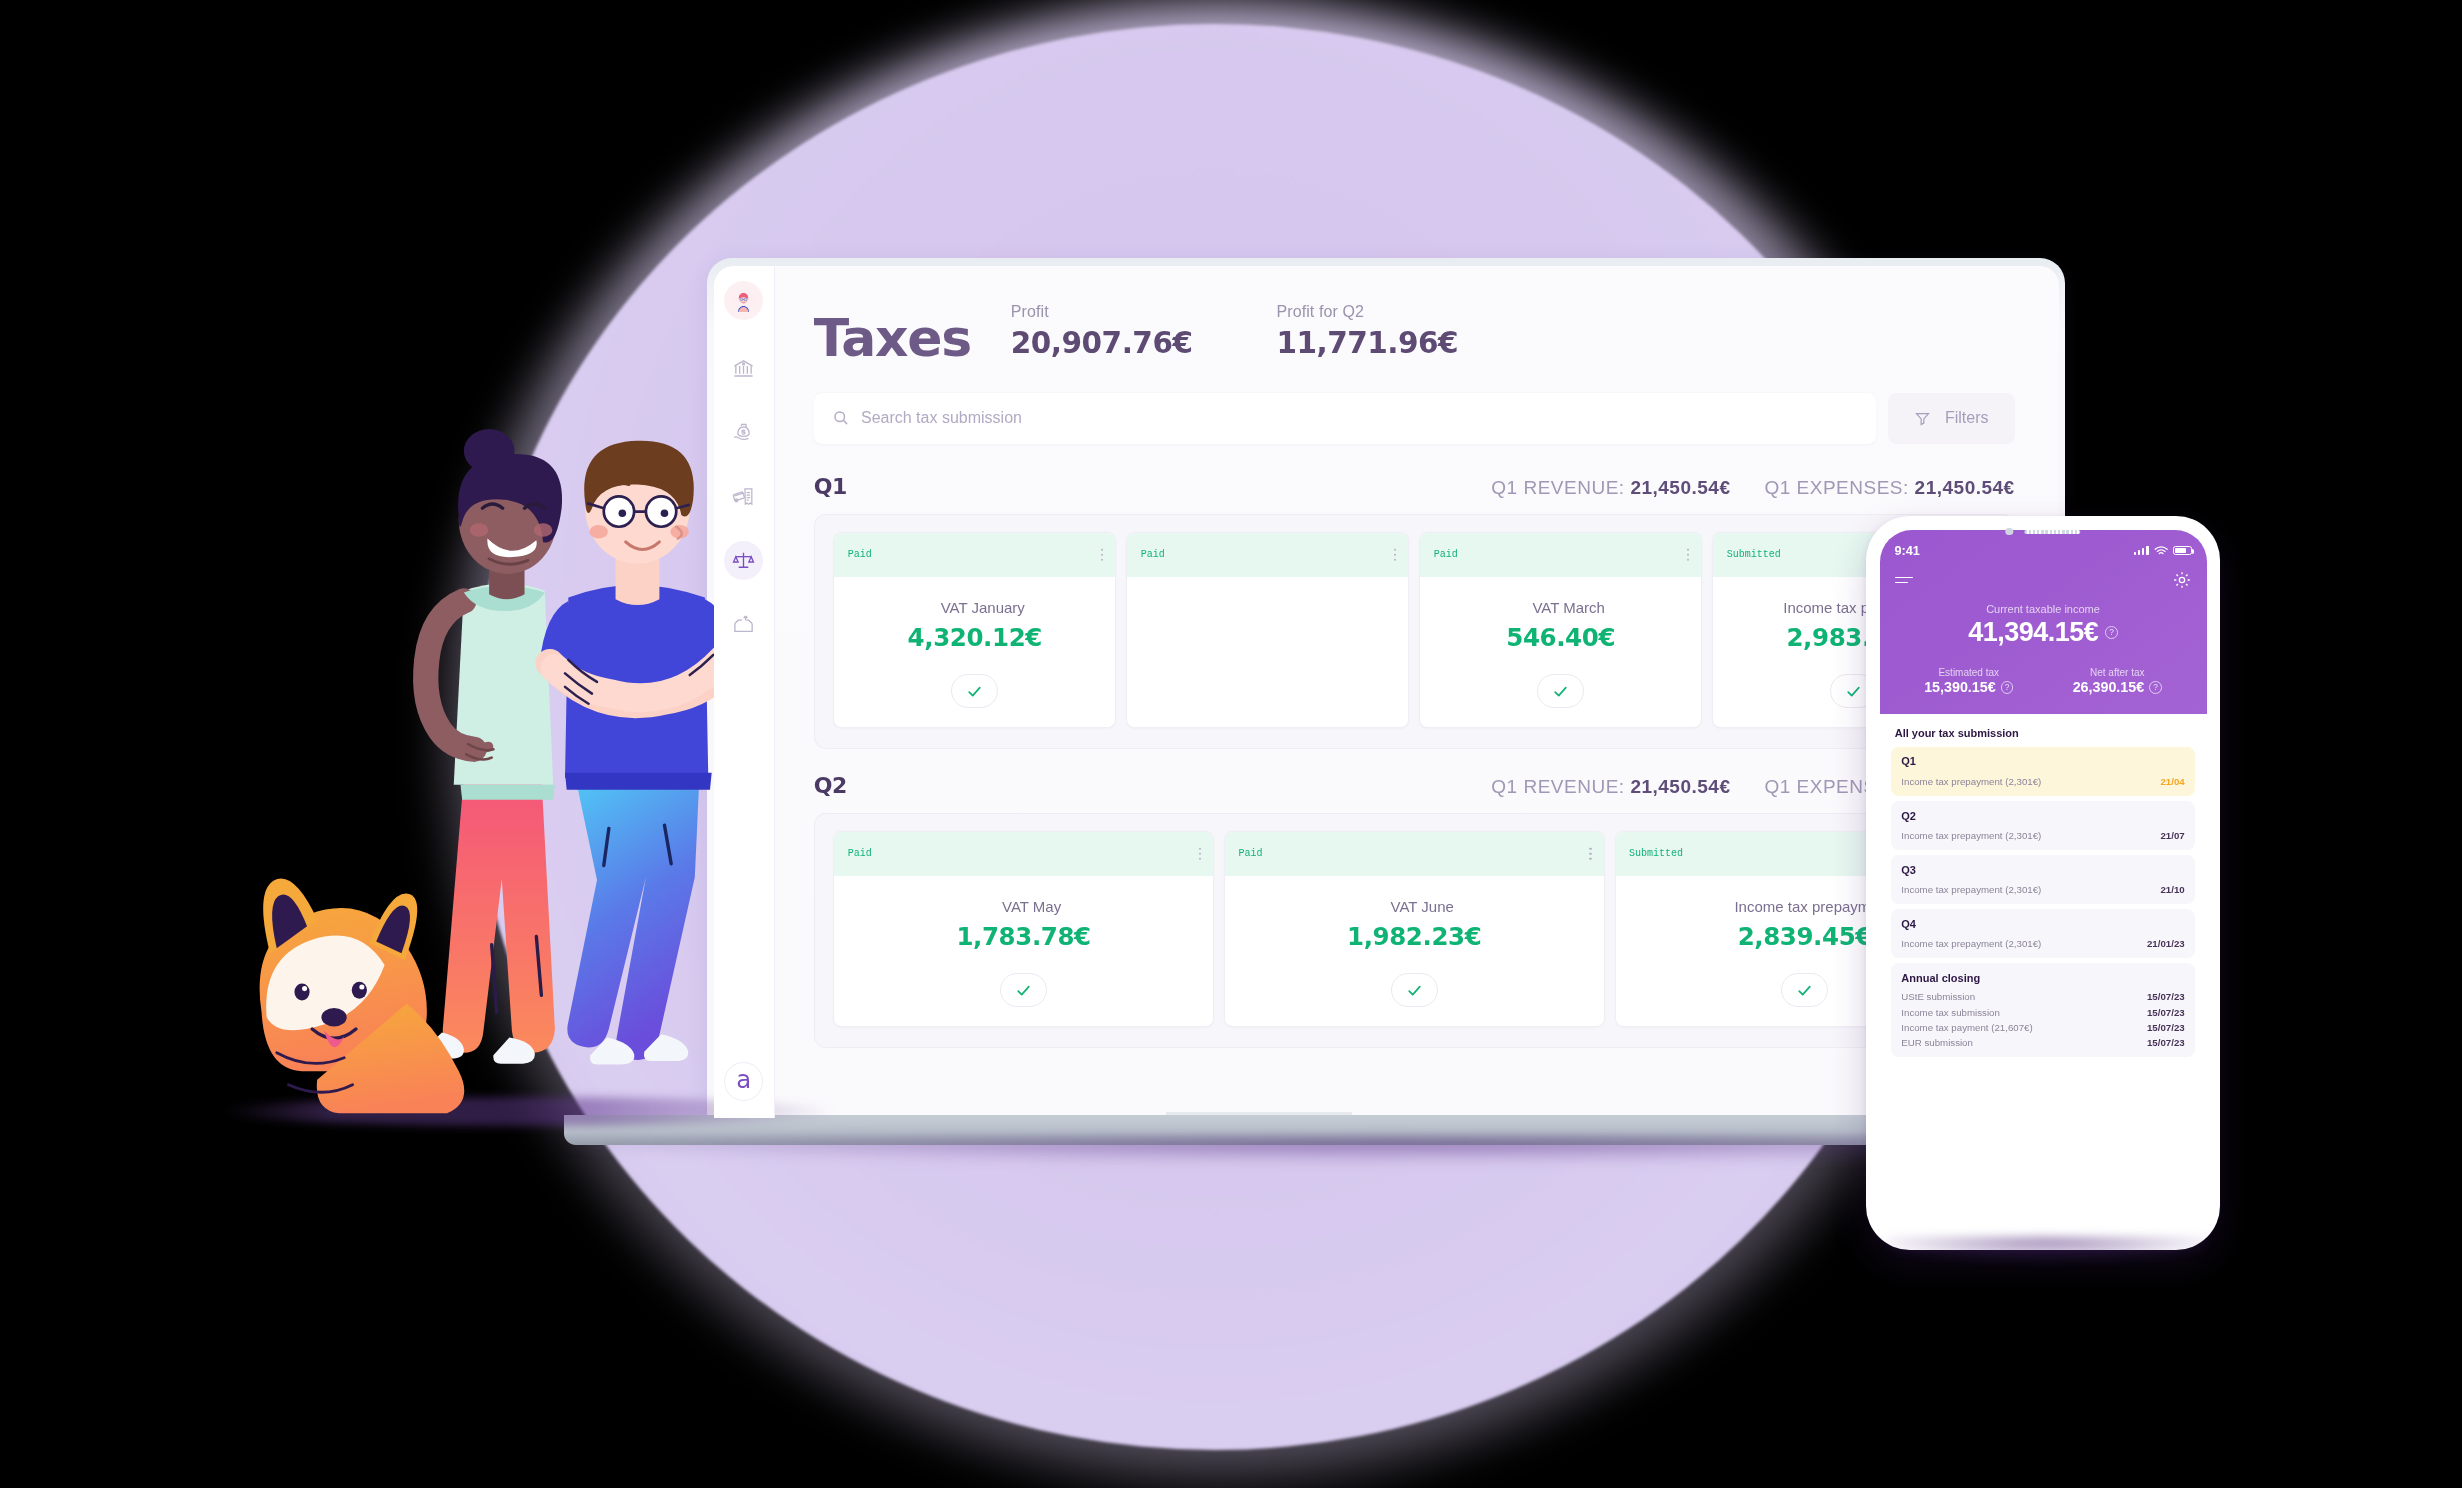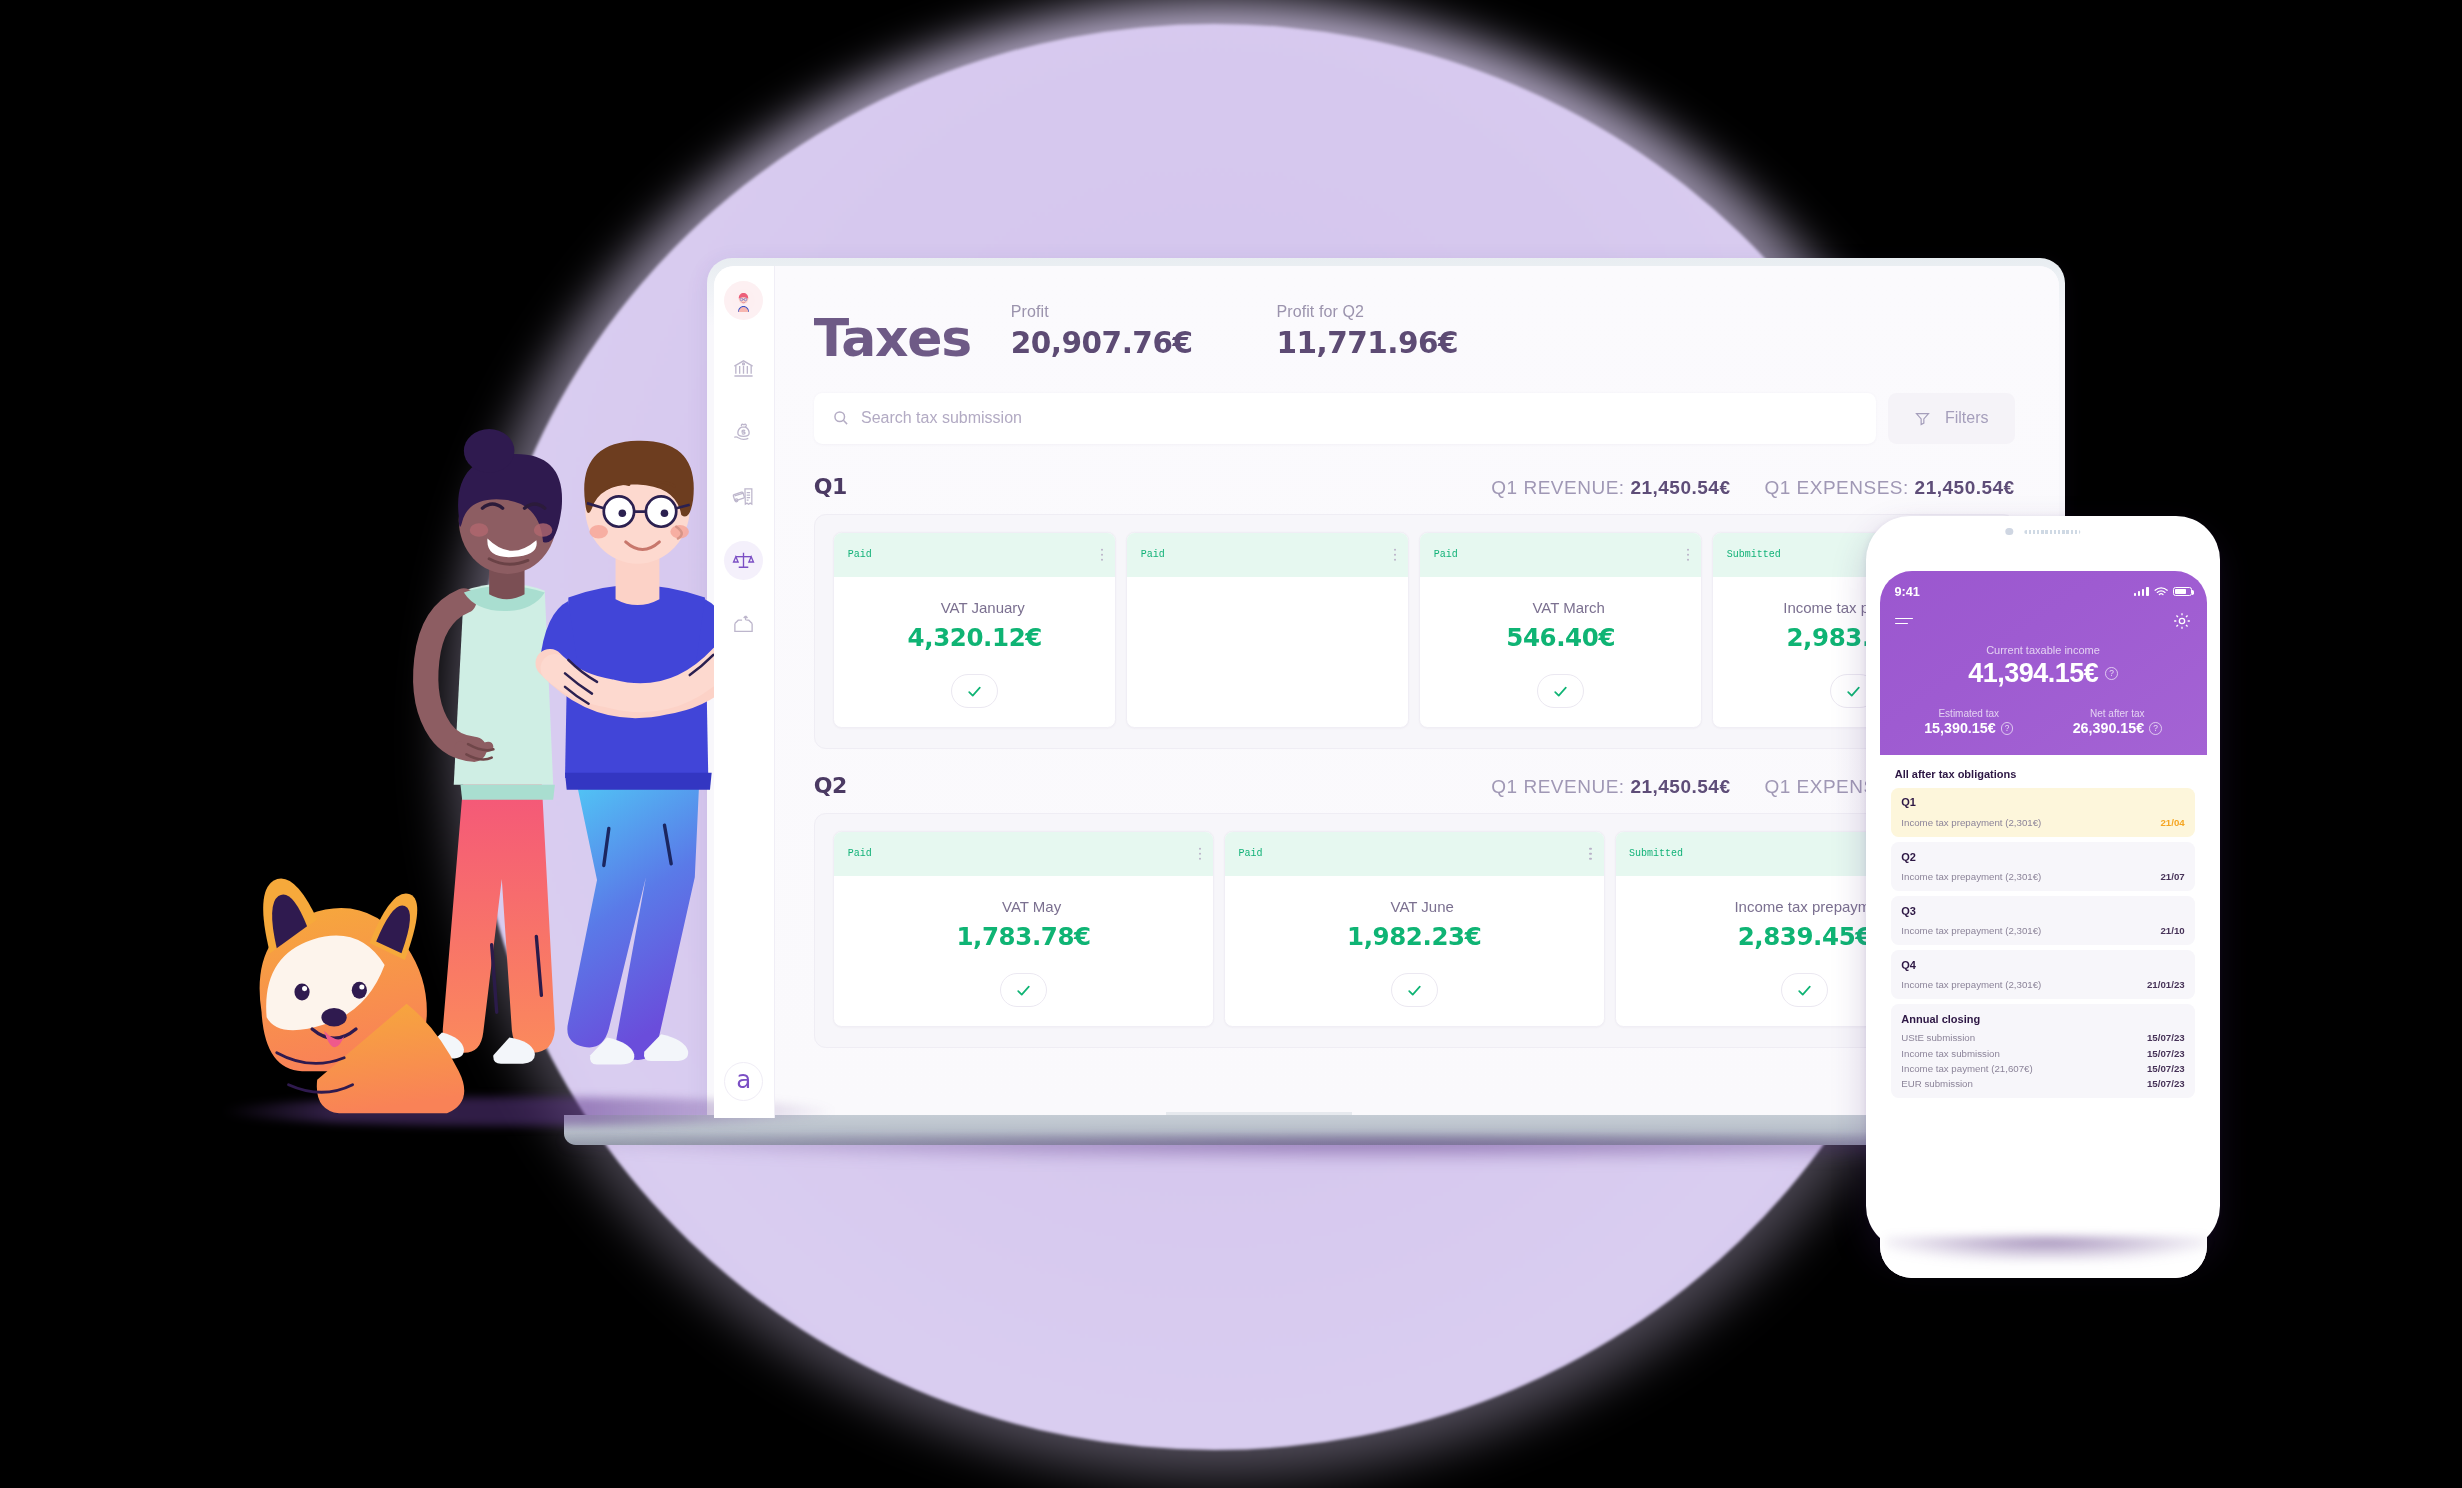--- a/index.html
+++ b/index.html
@@ -206,21 +206,21 @@
     position: absolute; left: 50%; top: 11.8px; transform: translateX(-50%);
     display: flex; align-items: center; gap: 11.8px;
   }
   .phone-cam { width: 7.6px; height: 7.6px; border-radius: 50%; background: #cfd6e2; }
   .phone-grill { width: 56px; height: 4.2px; border-radius: 2.5px;
     background: repeating-linear-gradient(90deg,#cfd9e4 0 2.5px, #ffffff 2.5px 4.2px); }
   .phone-screen {
     width: 100%; height: 100%;
     border-radius: 32px; overflow: hidden;
     background: #fdfcff;
-    display: flex; flex-direction: column; margin-top: 41px;
+    display: flex; flex-direction: column;
   }
   .phone-hero {
     background: linear-gradient(145deg,#9b57cf 0%, #9e5bd1 40%, #a463d4 100%);
     padding: 10px 15px 18.6px;
     color: #fff;
     flex: 0 0 auto;
   }
   .statusbar { display: flex; align-items: center; height: 22px; font-size: 12.7px; font-weight: 700; }
   .statusbar .sb-right { margin-left: auto; display: flex; align-items: center; gap: 5px; }
   .bars { display: flex; align-items: flex-end; gap: 1.7px; height: 9.3px; }
@@ -716,21 +716,21 @@
               <div class="hero-small">
                 <span>26,390.15€</span>
                 <span class="qmark">?</span>
               </div>
             </div>
           </div>
         </div>
       </div>
 
       <div class="phone-list">
-        <div class="list-title">All after tax obligations</div>
+        <div class="list-title">All your tax submission</div>
         <div id="obligations">
             <div class="obl highlight">
               <div class="obl-q">Q1</div>
               <div class="obl-row">
                 <span class="t">Income tax prepayment (2,301€)</span>
                 <span class="d">21/04</span>
               </div>
             </div>
             <div class="obl">
               <div class="obl-q">Q2</div>

